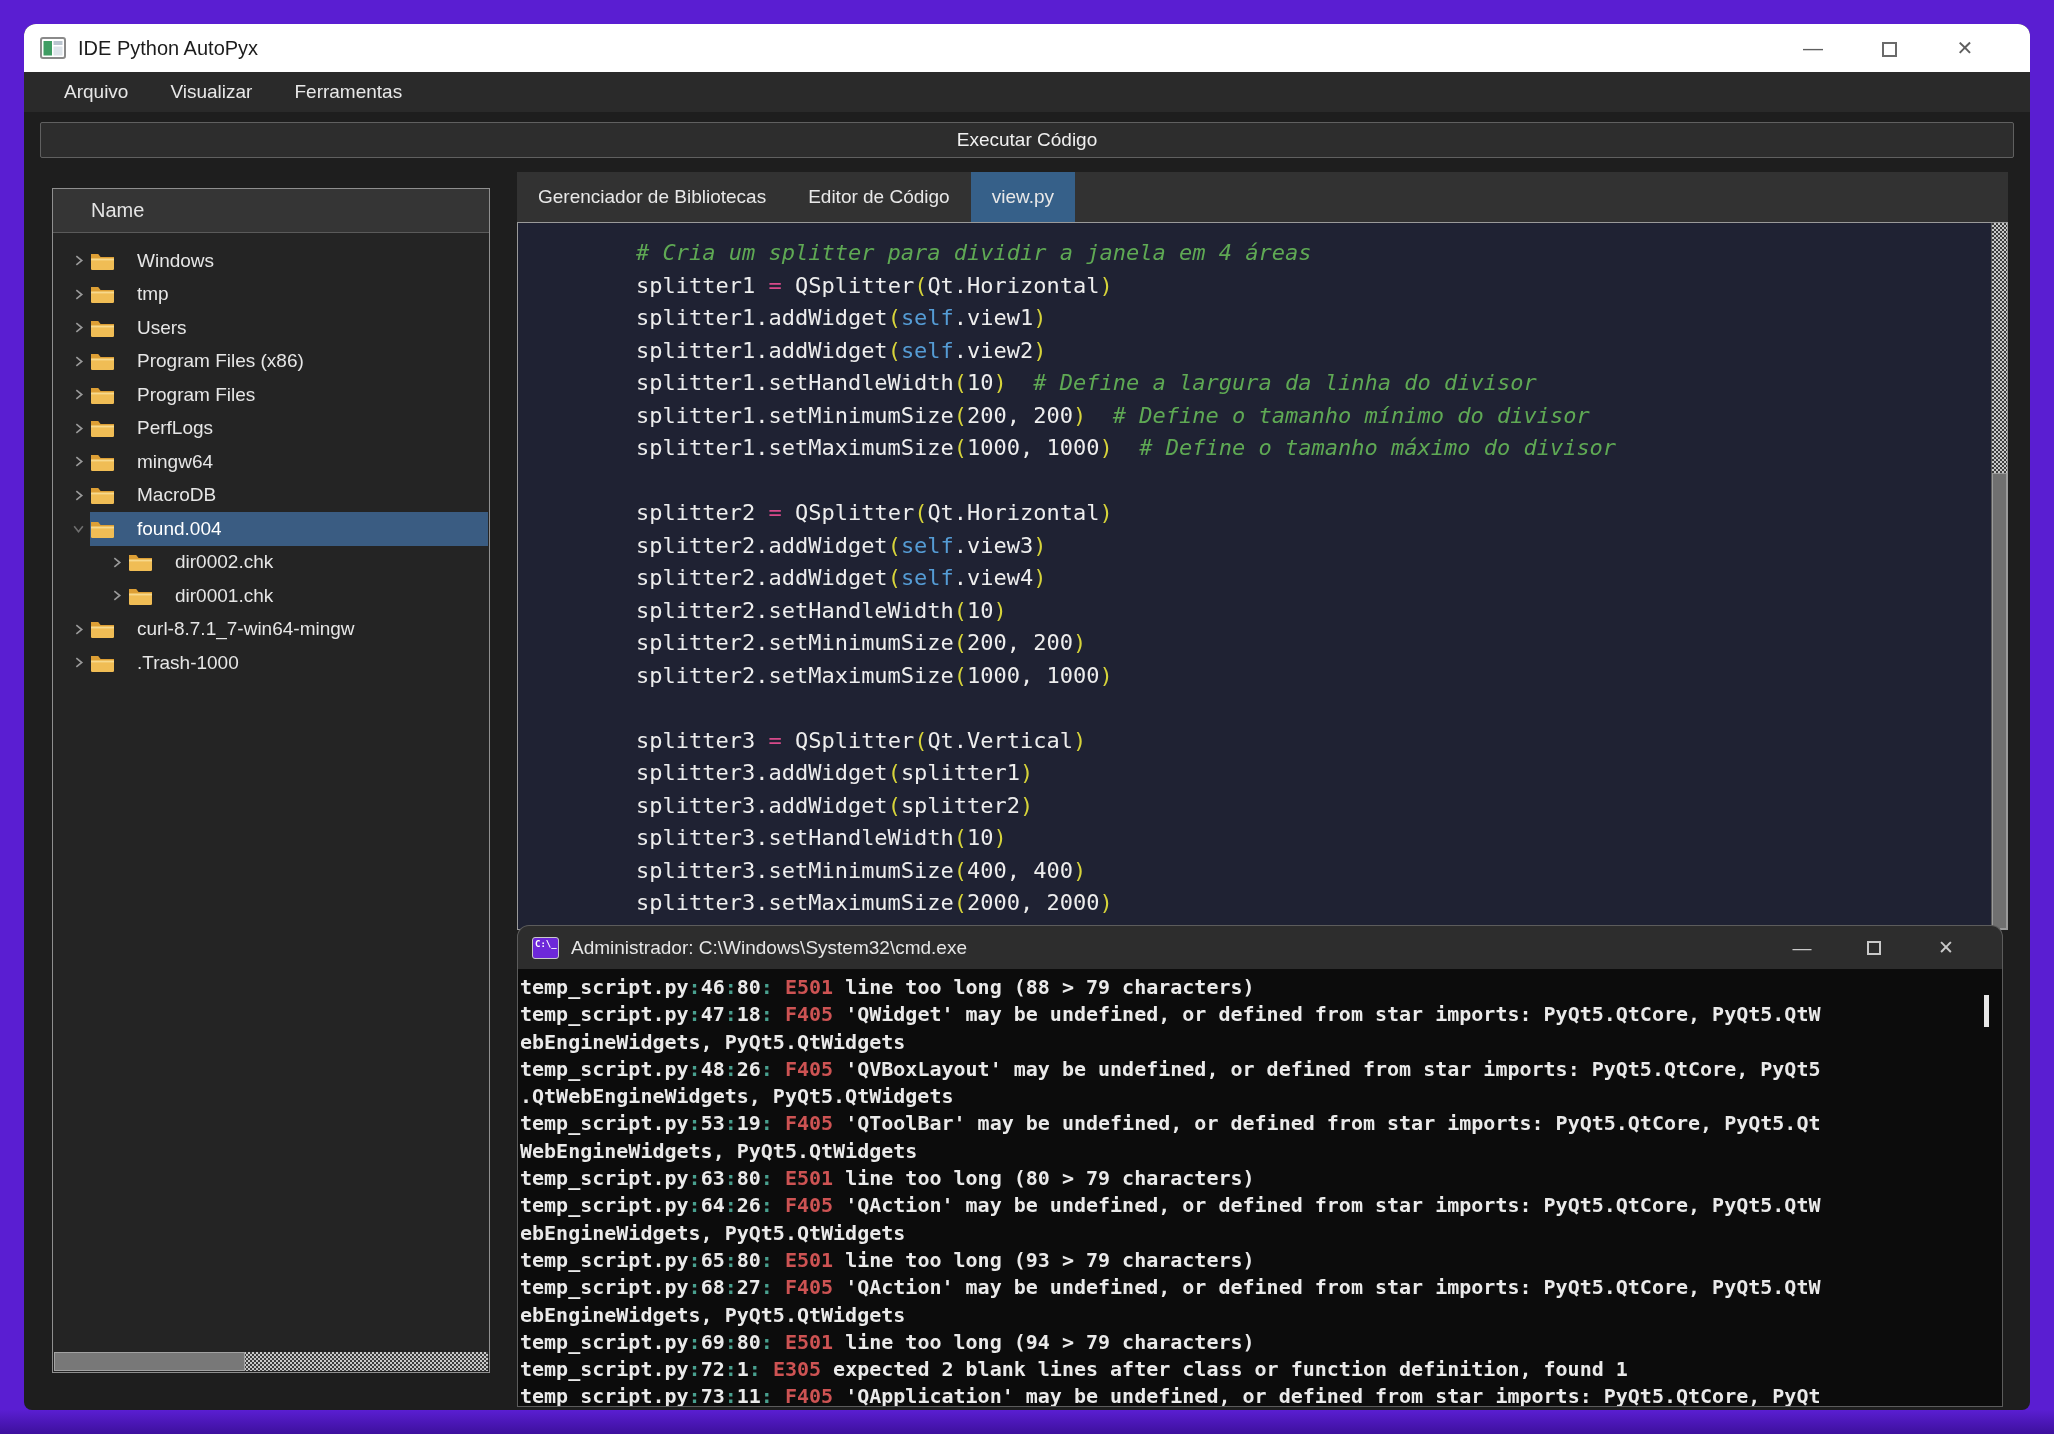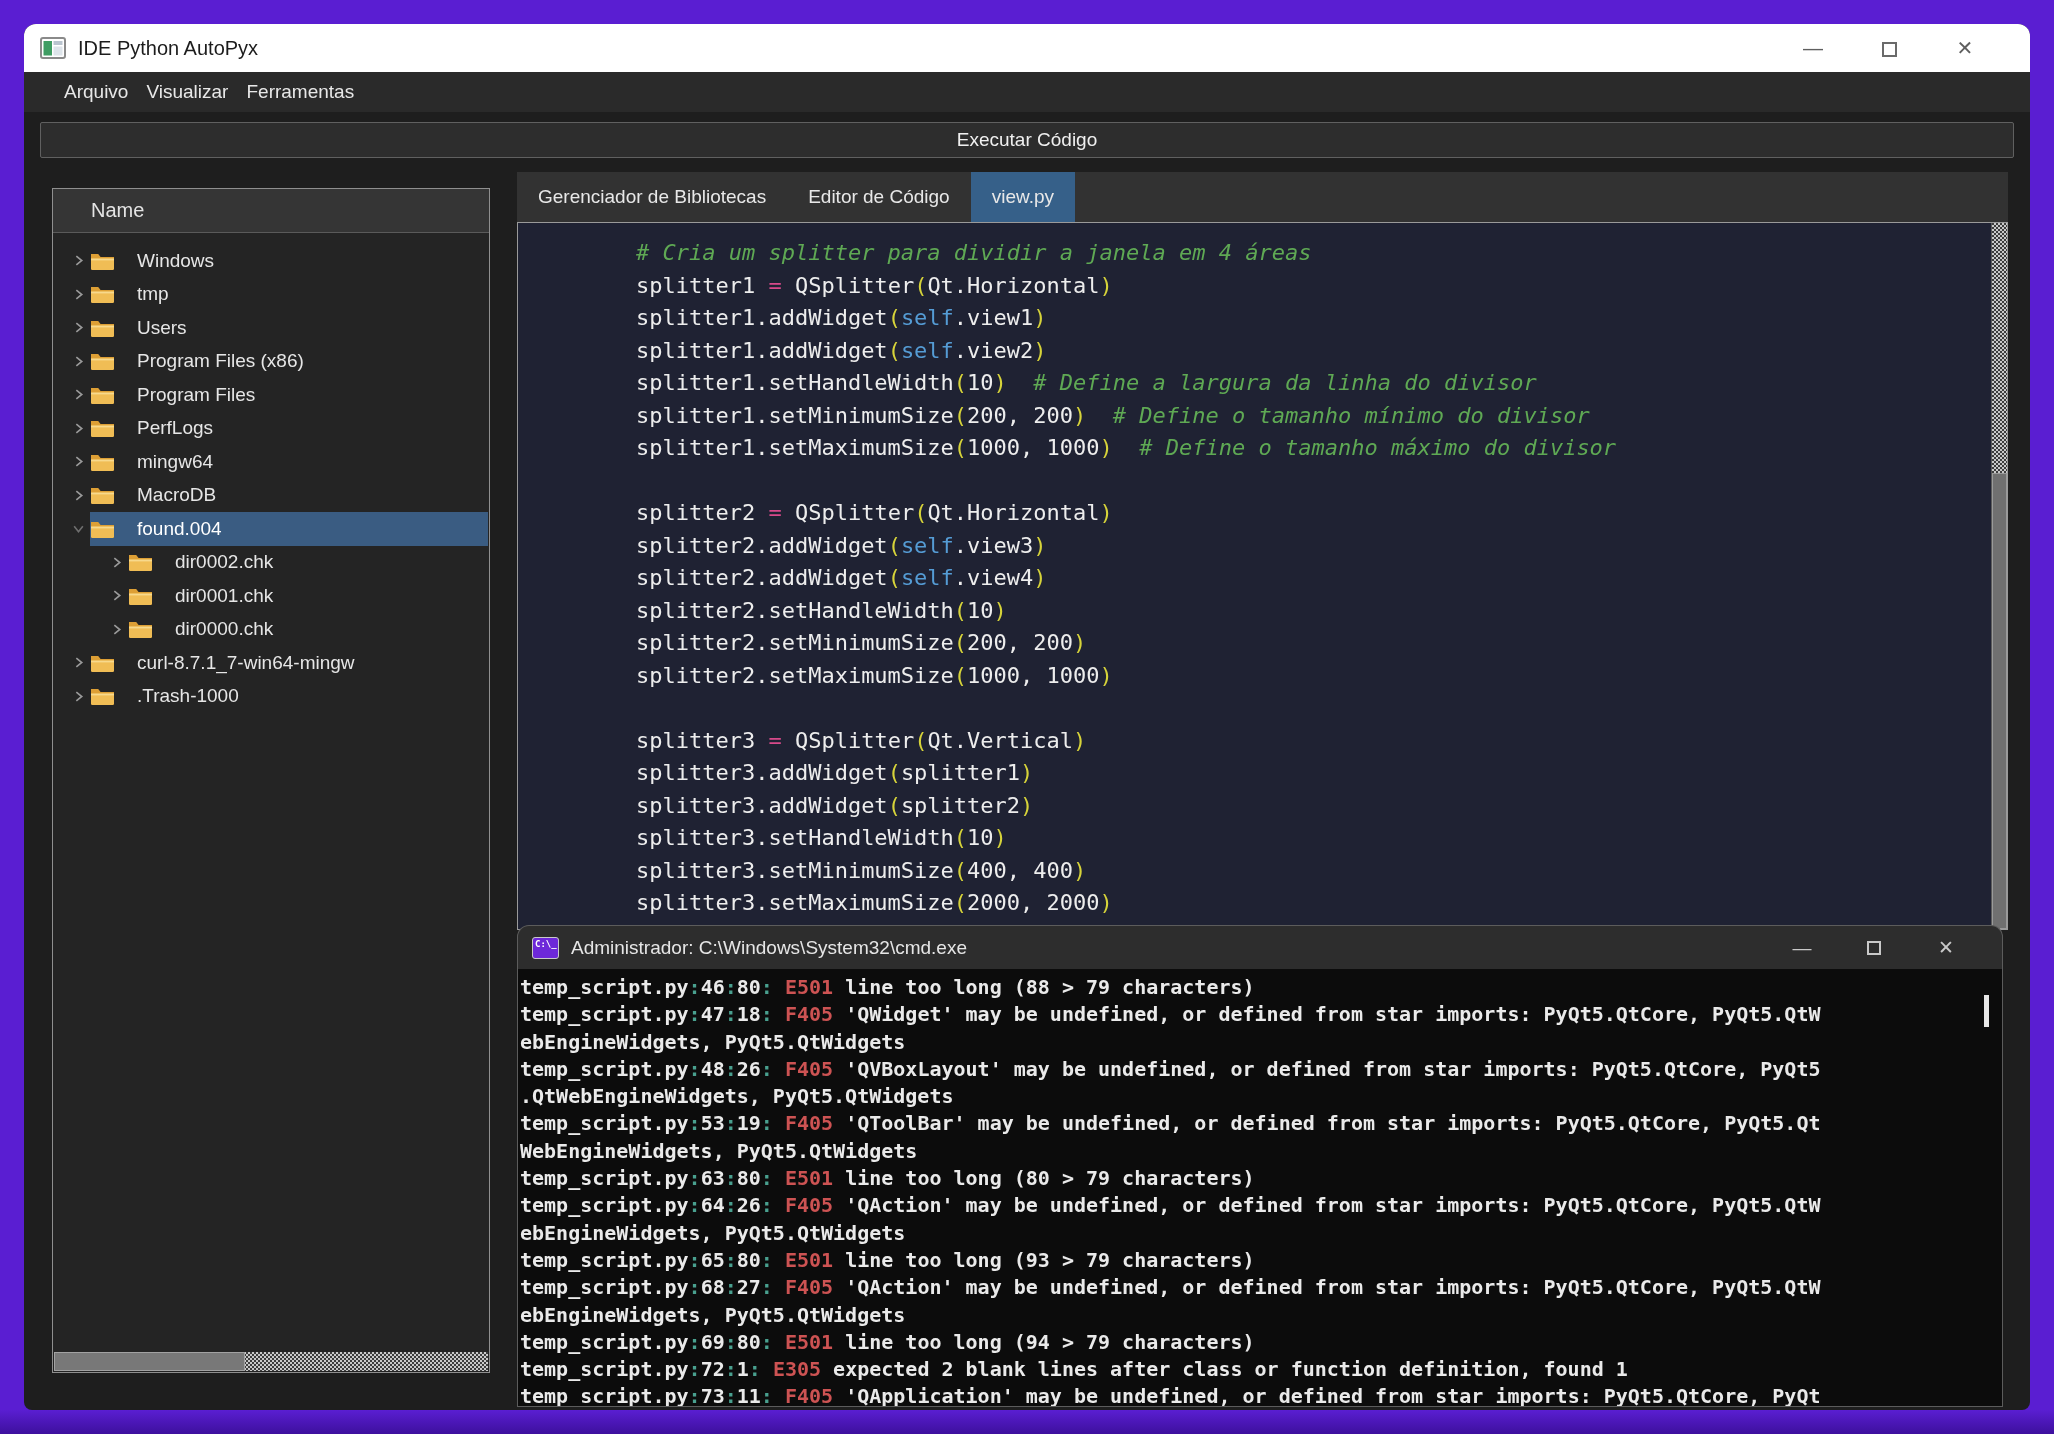--- a/index.html
+++ b/index.html
@@ -12,21 +12,21 @@
   
   .titlebar { position:absolute; top:0; left:0; width:100%; height:48px; background:#ffffff;
               display:flex; align-items:center; padding:0 16px; }
   .app-icon { display:flex; align-items:center; }
   .title { font-size:20px; color:#1c1c1c; margin-left:12px; }
   .win-controls { margin-left:auto; display:flex; align-items:center; gap:30px; padding-right:26px; color:#5f5f5f; }
   .wc { width:46px; text-align:center; font-size:20px; line-height:48px; }
   .maxbox { display:inline-block; width:15px; height:15px; border:2px solid #6a6a6a; vertical-align:middle; }
   
   .menubar { position:absolute; top:48px; left:0; width:100%; height:40px; background:#2a2a2a;
-             display:flex; align-items:center; gap:18px; padding-left:40px; }
+             display:flex; align-items:center; gap:42px; padding-left:40px; }
   .menu-item { font-size:19px; color:#e8e8e8; }
   
   .run-btn { position:absolute; left:16px; top:98px; width:calc(100% - 32px); height:36px;
              background:#2d2d2d; border:1px solid #606060; border-radius:2px;
              color:#f0f0f0; font-size:19px; display:flex; align-items:center; justify-content:center; }
   
   .sidebar { position:absolute; left:28px; top:164px; width:438px; height:1185px;
              background:#242424; border:1px solid #8f8f8f; }
   .tree-header { position:absolute; top:0; left:0; right:0; height:44px; background:#353535;
                  border-bottom:1px solid #5a5a5a; display:flex; align-items:center;
@@ -311,38 +311,20 @@
                 <svg width="25" height="20" viewBox="0 0 25 20">
                   <path d="M1 3 h7.2 l2.4 2.9 H24 v11.6 a1.4 1.4 0 0 1 -1.4 1.4 H2.4 A1.4 1.4 0 0 1 1 17.5 Z" fill="#dd9f35"></path>
                   <path d="M1 7.6 H24 V17.5 a1.4 1.4 0 0 1 -1.4 1.4 H2.4 A1.4 1.4 0 0 1 1 17.5 Z" fill="#f0bd55"></path>
                   <path d="M1 7.6 H24 V9.4 H1 Z" fill="#f8d98c"></path>
                 </svg>
               </span>
               <span class="tree-label">dir0001.chk</span>
             </div>
           </div>
           <div class="tree-row">
-            <span class="gutter" style="width: 50px;"></span>
-            <span class="chev">
-              <svg width="13" height="13" viewBox="0 0 12 12">
-                <path d="M4 2 L9 6 L4 10" fill="none" stroke="#9a9a9a" stroke-width="1.5"></path>
-              </svg>
-            </span>
-            <div class="hl">
-              <span class="folder">
-                <svg width="25" height="20" viewBox="0 0 25 20">
-                  <path d="M1 3 h7.2 l2.4 2.9 H24 v11.6 a1.4 1.4 0 0 1 -1.4 1.4 H2.4 A1.4 1.4 0 0 1 1 17.5 Z" fill="#dd9f35"></path>
-                  <path d="M1 7.6 H24 V17.5 a1.4 1.4 0 0 1 -1.4 1.4 H2.4 A1.4 1.4 0 0 1 1 17.5 Z" fill="#f0bd55"></path>
-                  <path d="M1 7.6 H24 V9.4 H1 Z" fill="#f8d98c"></path>
-                </svg>
-              </span>
-              <span class="tree-label">dir0000.chk</span>
-            </div>
-          </div>
-          <div class="tree-row">
             <span class="gutter" style="width: 12px;"></span>
             <span class="chev">
               <svg width="13" height="13" viewBox="0 0 12 12">
                 <path d="M4 2 L9 6 L4 10" fill="none" stroke="#9a9a9a" stroke-width="1.5"></path>
               </svg>
             </span>
             <div class="hl">
               <span class="folder">
                 <svg width="25" height="20" viewBox="0 0 25 20">
                   <path d="M1 3 h7.2 l2.4 2.9 H24 v11.6 a1.4 1.4 0 0 1 -1.4 1.4 H2.4 A1.4 1.4 0 0 1 1 17.5 Z" fill="#dd9f35"></path>

